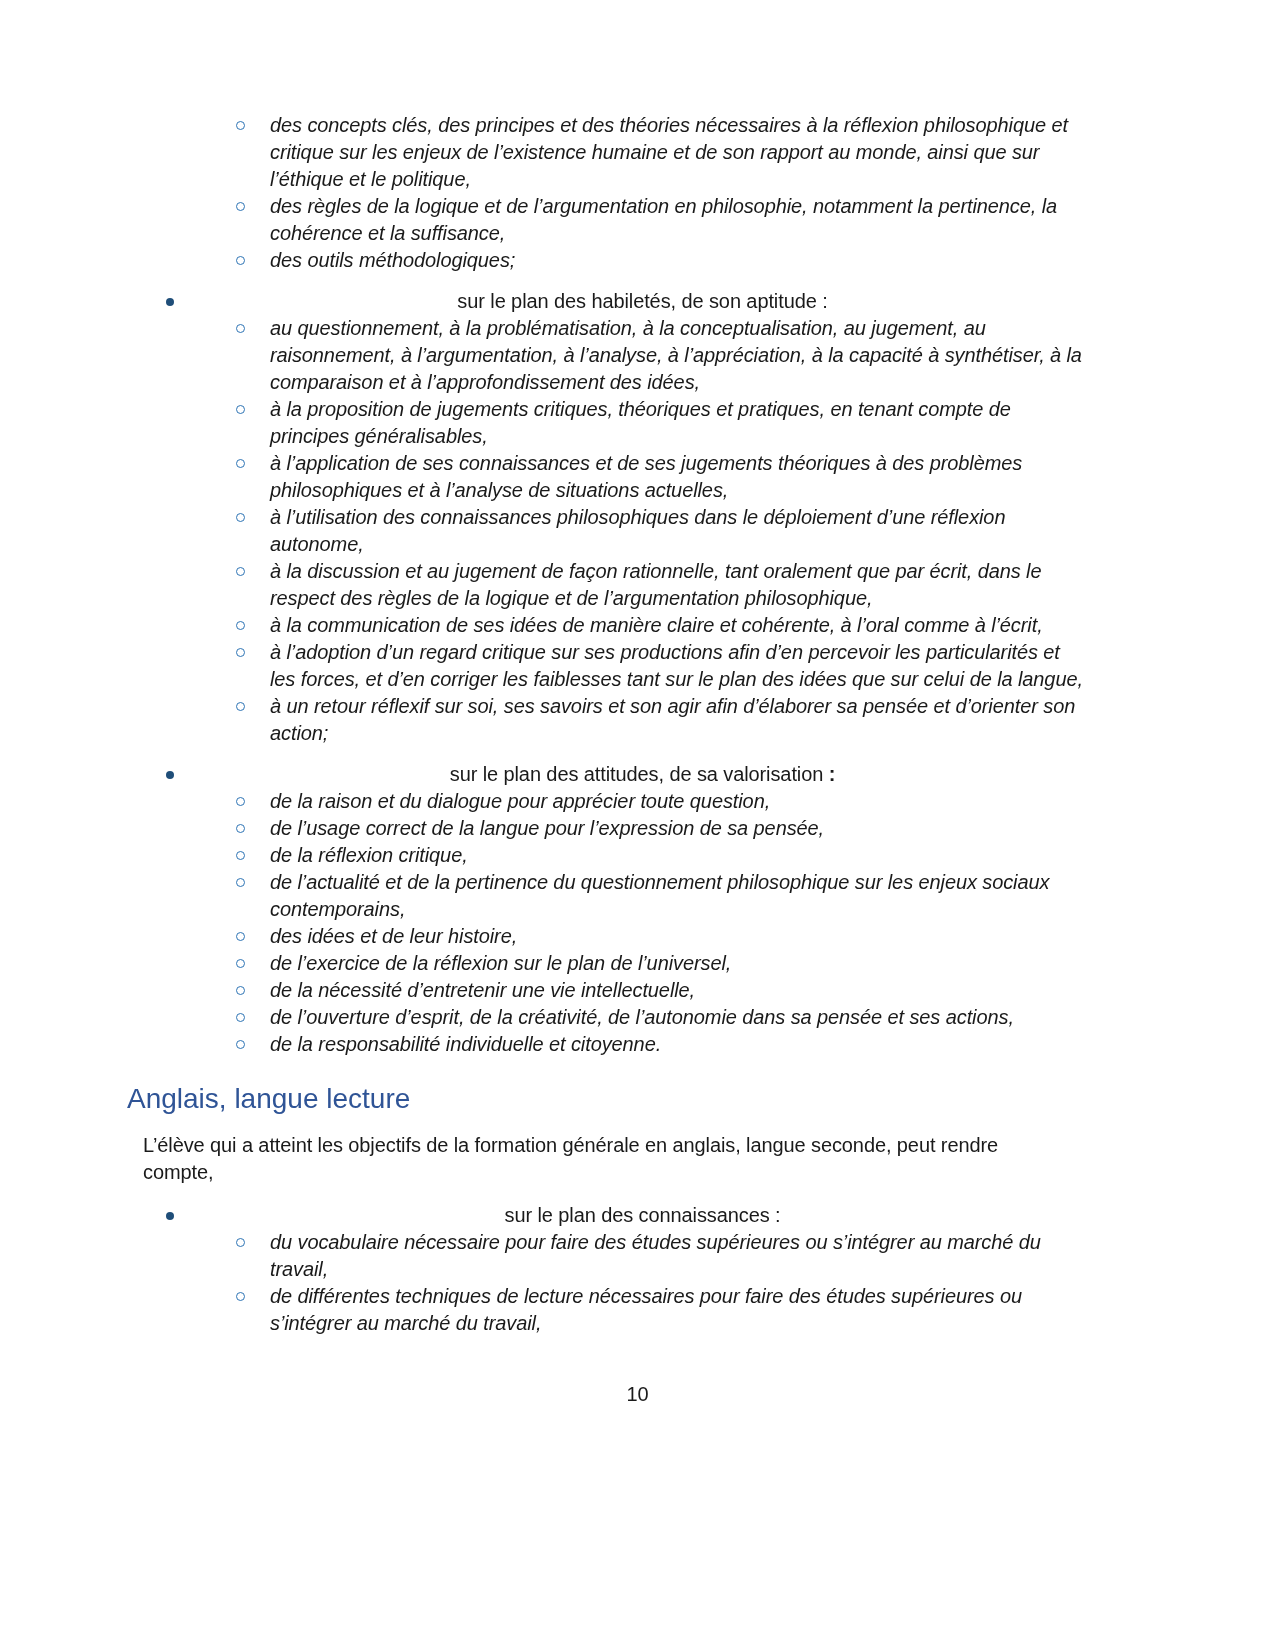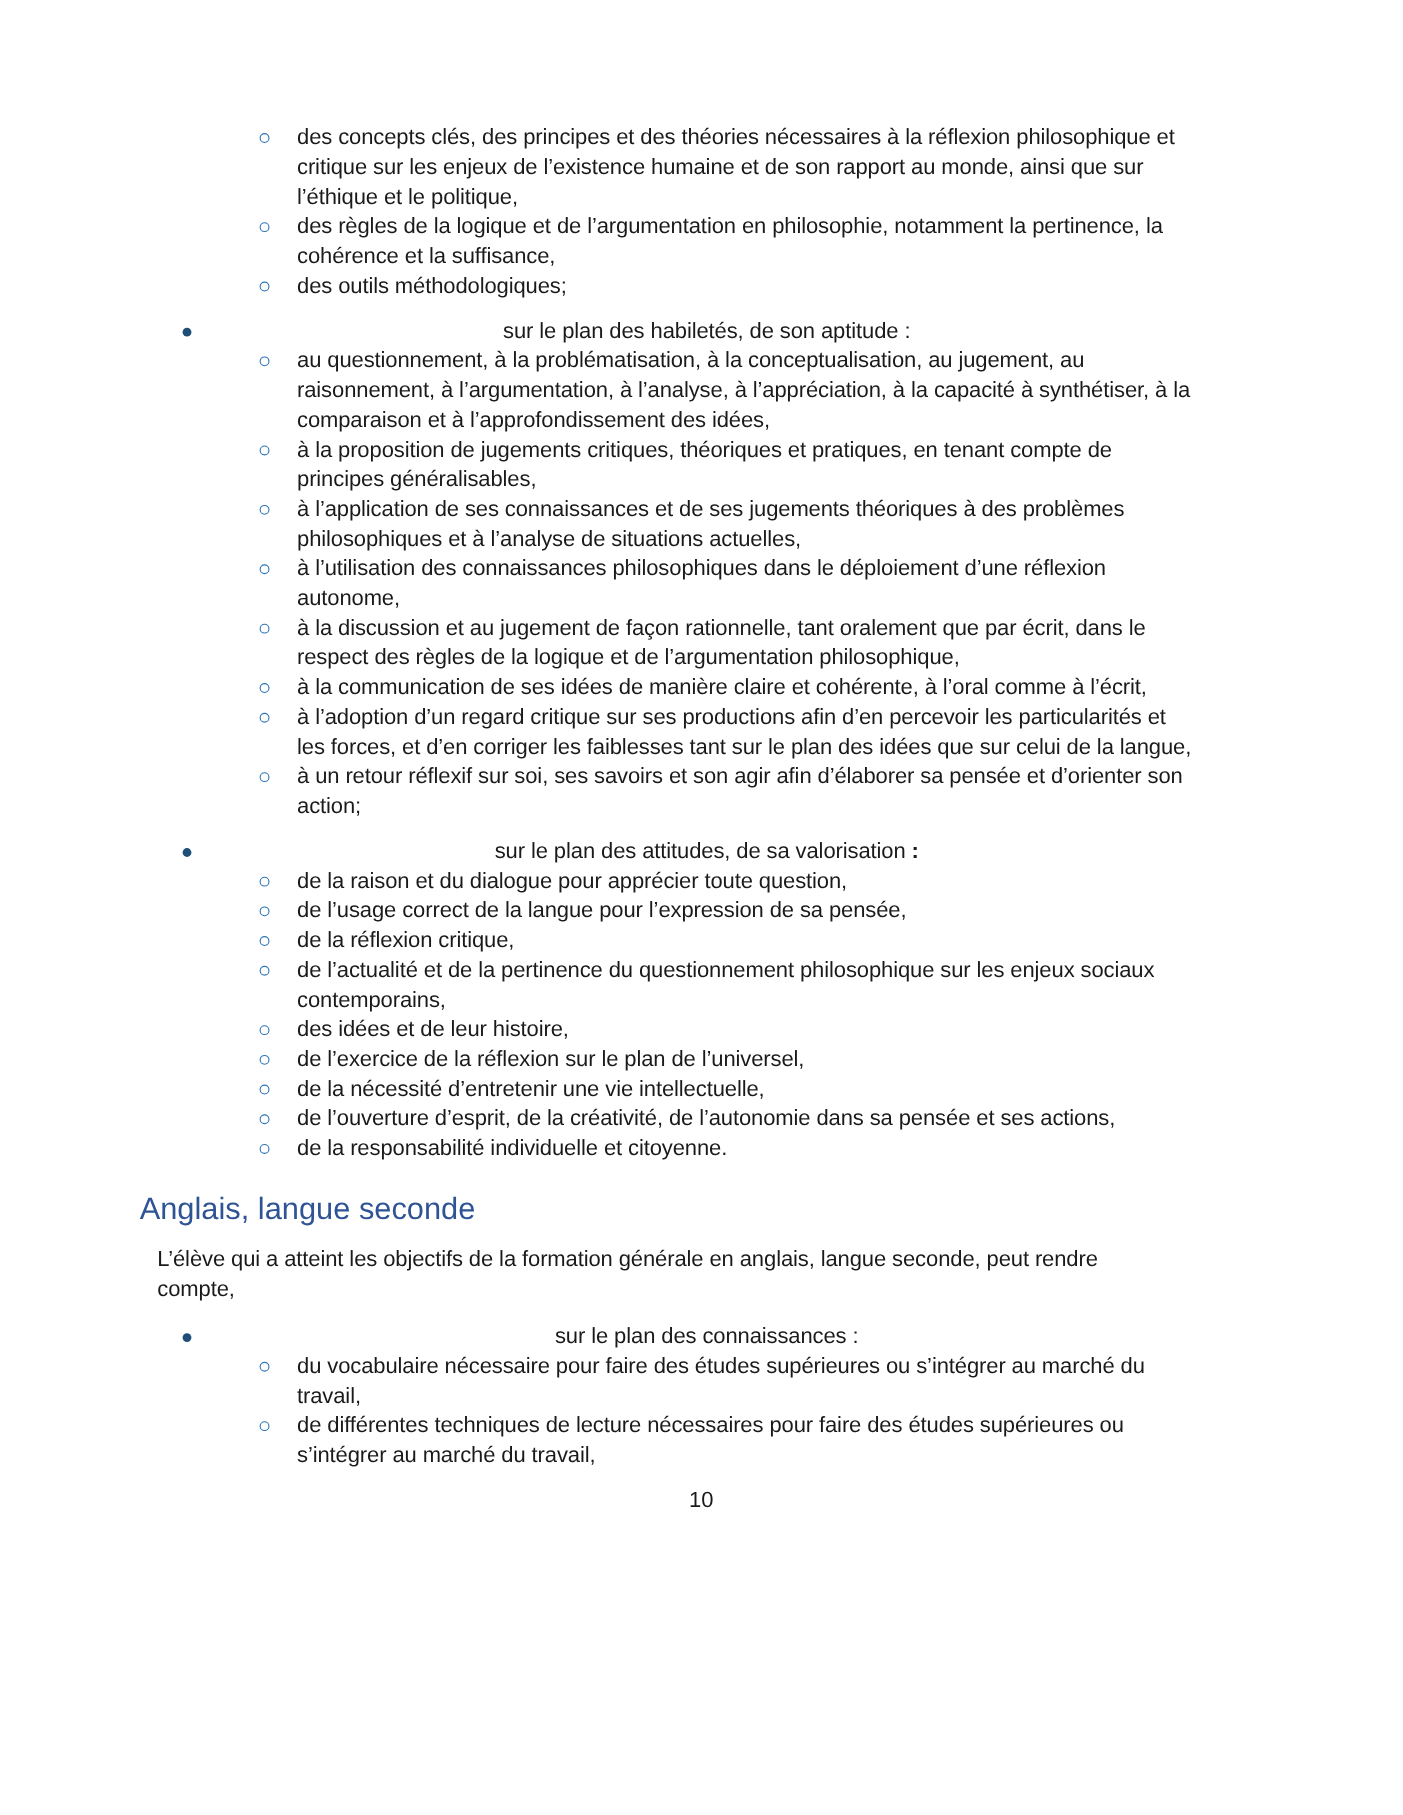--- a/index.html
+++ b/index.html
@@ -33,20 +33,21 @@
     width: 8px;
     height: 8px;
     border-radius: 50%;
     background: #1F4E79;
   }
   
   ul.l2 { list-style: none; }
   .li2 {
     position: relative;
     padding-left: 143px;
+    font-style: italic;
   }
   .li2 .circ {
     position: absolute;
     left: 109px;
     top: 9px;
     width: 9px;
     height: 9px;
     border: 1.5px solid #2E74B5;
     border-radius: 50%;
     background: transparent;
@@ -56,21 +57,21 @@
     font-size: 28px;
     line-height: 34px;
     font-weight: 400;
     color: #2F5496;
     margin-top: 24px;
     margin-bottom: 16px;
     letter-spacing: 0;
   }
   p.intro { margin: 16px; }
   .page-number {
-    margin-top: 14px;
+    margin-top: 44px;
     margin-left: -127px;
     margin-right: -190px;
     text-align: center;
     font-size: 20px;
     color: #1a1a1a;
   }
 </style>
 </head>
 <body>
 
@@ -170,21 +171,21 @@
         <span class="circ"></span>
         <span>de l’ouverture d’esprit, de la créativité, de l’autonomie dans sa pensée et ses actions,</span>
       </li>
       <li class="li2">
         <span class="circ"></span>
         <span>de la responsabilité individuelle et citoyenne.</span>
       </li>
     </ul>
   </div>
 
-  <h2 class="section-heading">Anglais, langue seconde</h2>
+  <h2 class="section-heading">Anglais, langue lecture</h2>
 
   <p class="intro">L’élève qui a atteint les objectifs de la formation générale en anglais, langue seconde, peut rendre compte,</p>
 
   <div>
     <div class="li1">
       <span class="dot"></span>
       <span>sur le plan des connaissances :</span>
     </div>
     <ul class="l2">
       <li class="li2">

